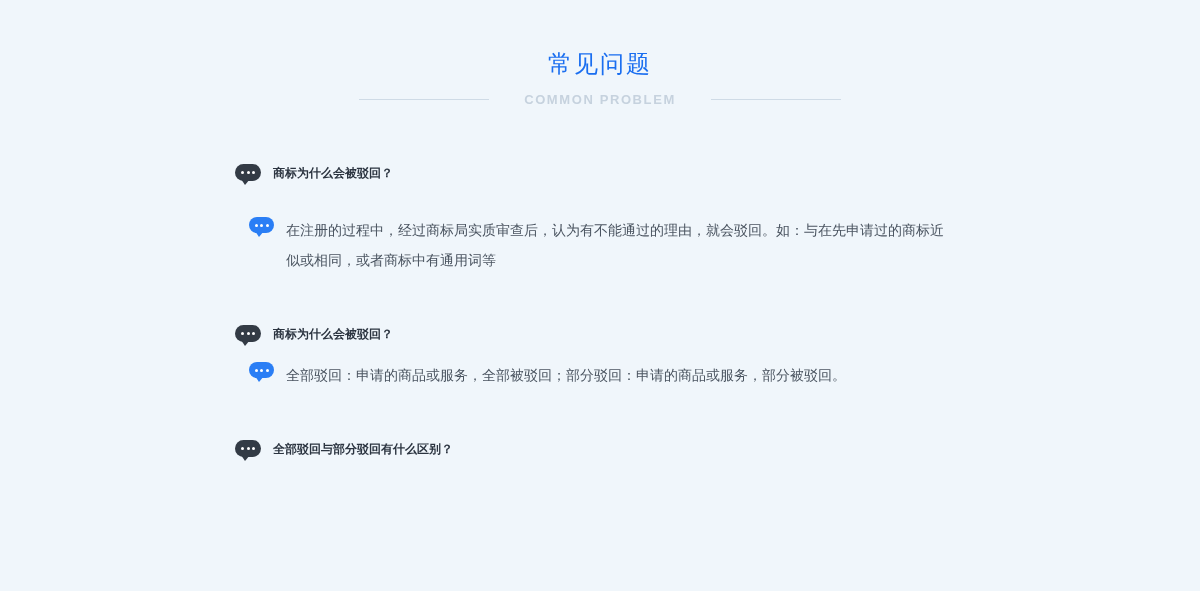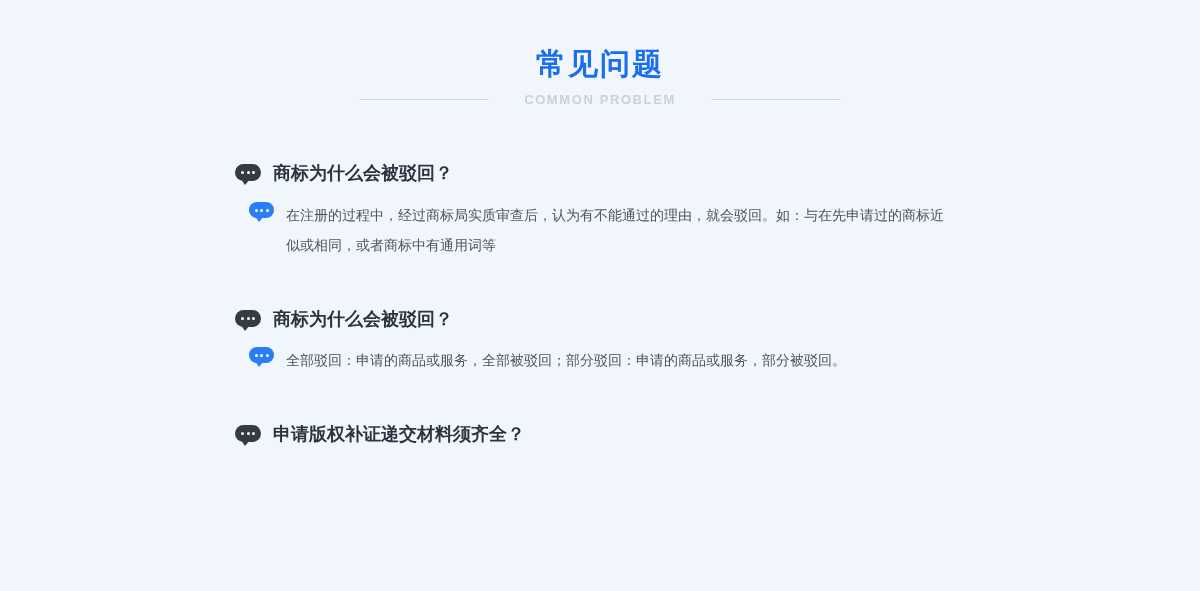--- a/index.html
+++ b/index.html
@@ -20,22 +20,22 @@
     height: 591px;
     box-sizing: border-box;
   }
 
   
   .header {
     padding-top: 44px;
     text-align: center;
   }
   .header-title {
-    font-size: 30px;
-    font-weight: bold;
+    font-size: 24px;
+    font-weight: normal;
     color: #1a6ef0;
     letter-spacing: 2px;
     line-height: 40px;
   }
   .header-sub-wrap {
     margin-top: 8px;
     display: flex;
     align-items: center;
     justify-content: center;
     gap: 35px;
@@ -66,21 +66,21 @@
 
   .q-row {
     display: flex;
     align-items: flex-start;
     gap: 12px;
   }
   .a-row {
     display: flex;
     align-items: flex-start;
     gap: 12px;
-    margin-top: 17px;
+    margin-top: 32px;
     padding-left: 14px;
   }
 
   
   .bubble {
     position: relative;
     flex: 0 0 auto;
     width: 26px;
     height: 17px;
     border-radius: 9px;
@@ -123,21 +123,21 @@
   .bubble-blue {
     background: #2a7ef5;
     width: 25px;
     height: 16px;
   }
   .bubble-blue::after {
     border-top: 6px solid #2a7ef5;
   }
 
   .q-text {
-    font-size: 18px;
+    font-size: 12px;
     font-weight: bold;
     color: #2b3440;
     line-height: 20px;
     padding-top: 1px;
   }
   .a-text {
     font-size: 14px;
     color: #4a5460;
     line-height: 30px;
     max-width: 660px;
@@ -212,18 +212,18 @@
 
     <div class="faq-item">
       <div class="q-row">
         <span class="bubble bubble-dark">
           <span class="dots">
               <i></i>
               <i></i>
               <i></i>
             </span>
         </span>
-        <span class="q-text">申请版权补证递交材料须齐全？</span>
+        <span class="q-text">全部驳回与部分驳回有什么区别？</span>
       </div>
     </div>
 
   </div>
 </div>
 
 </body></html>

